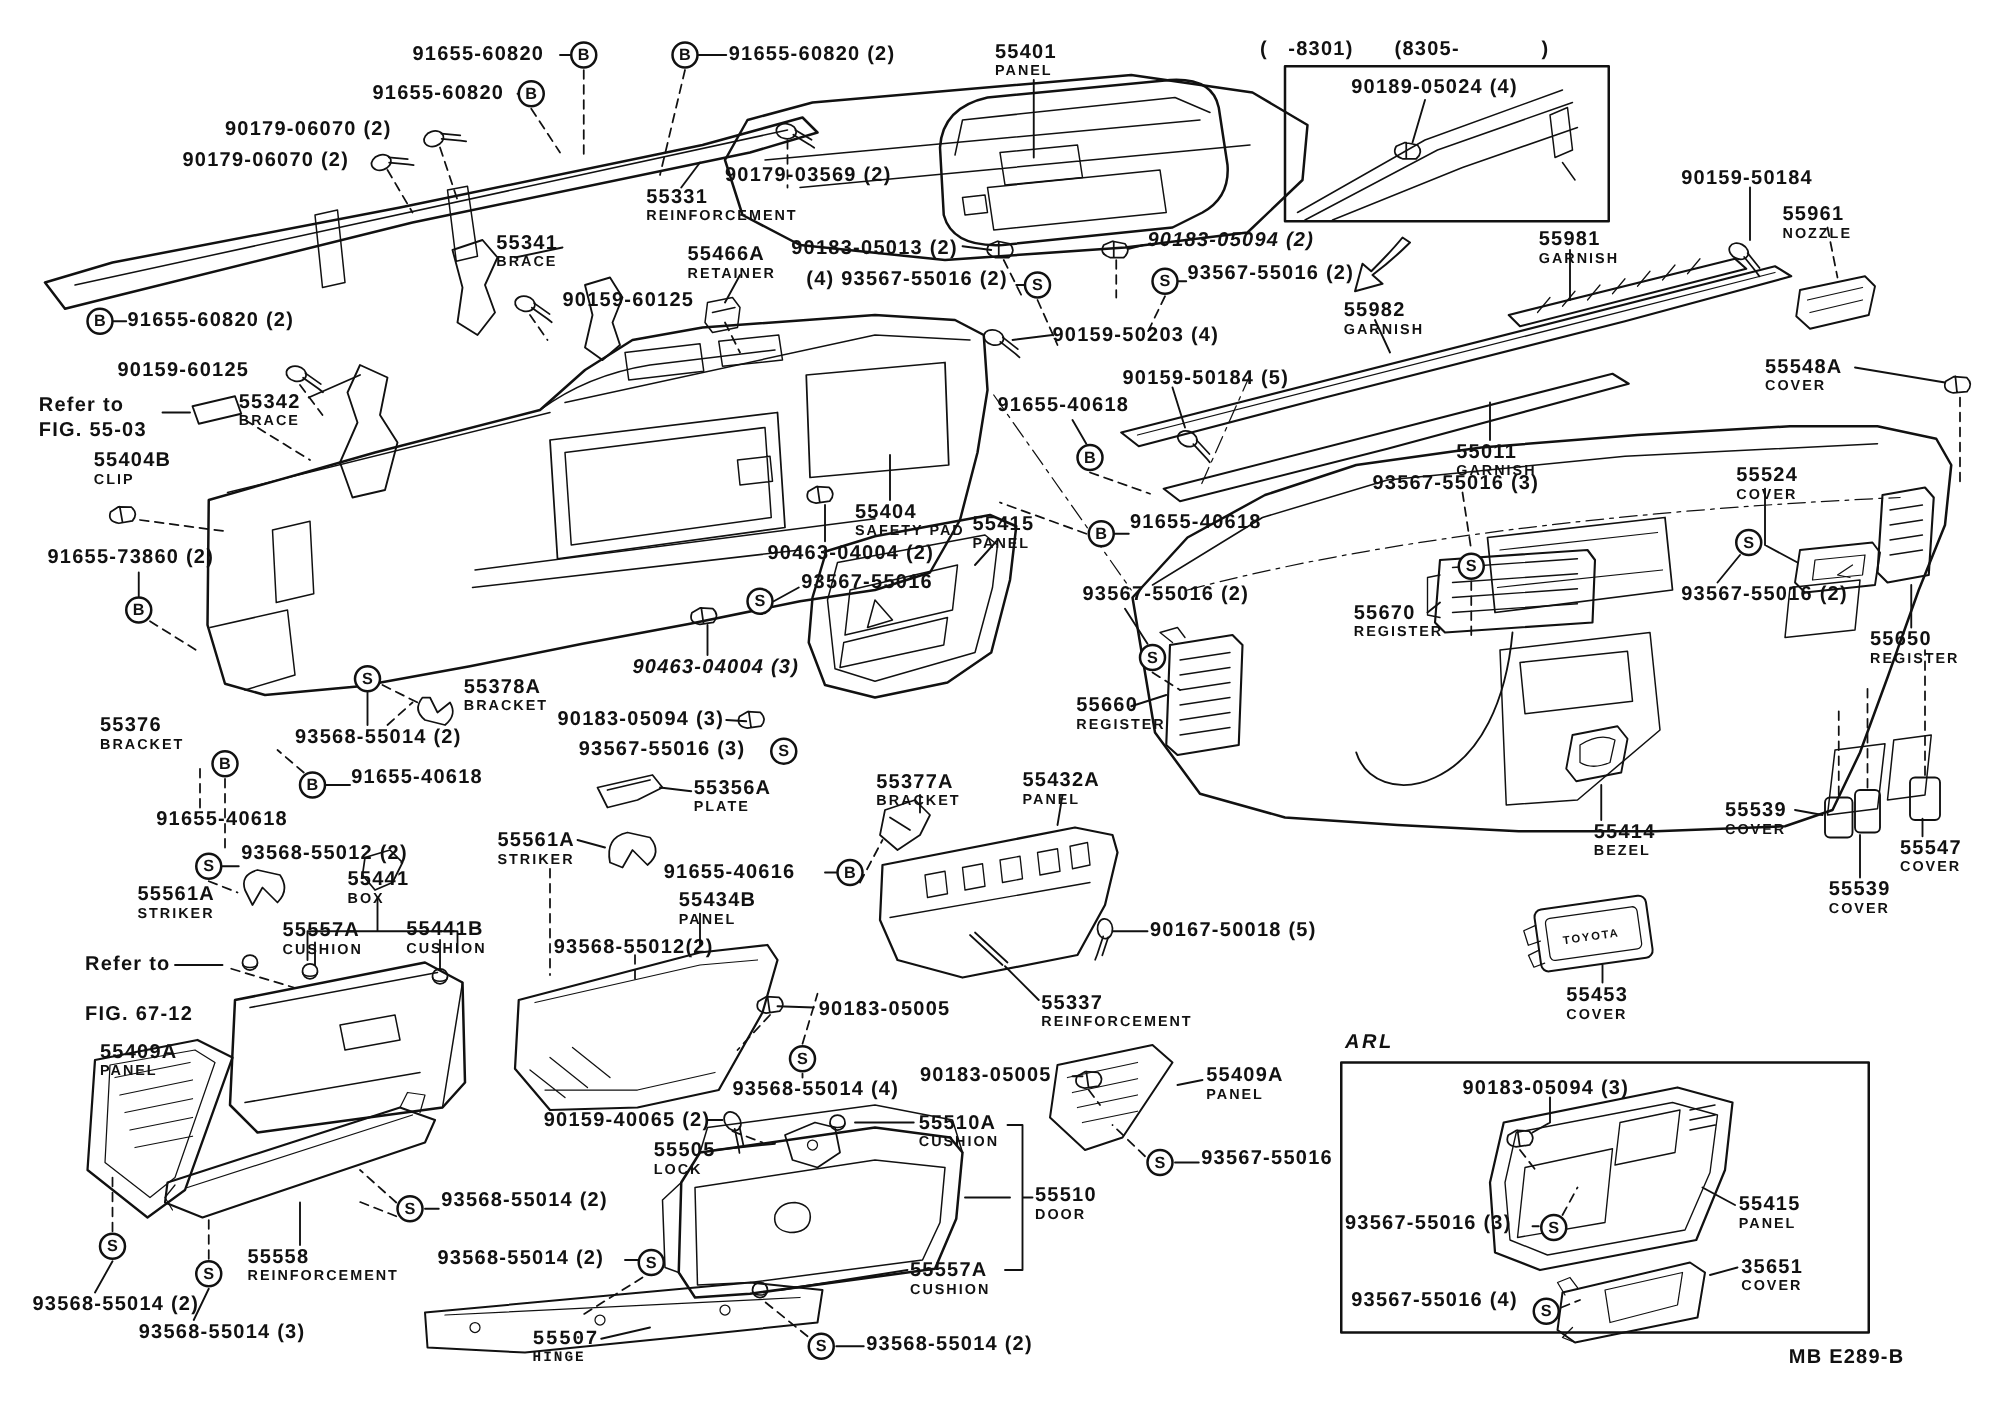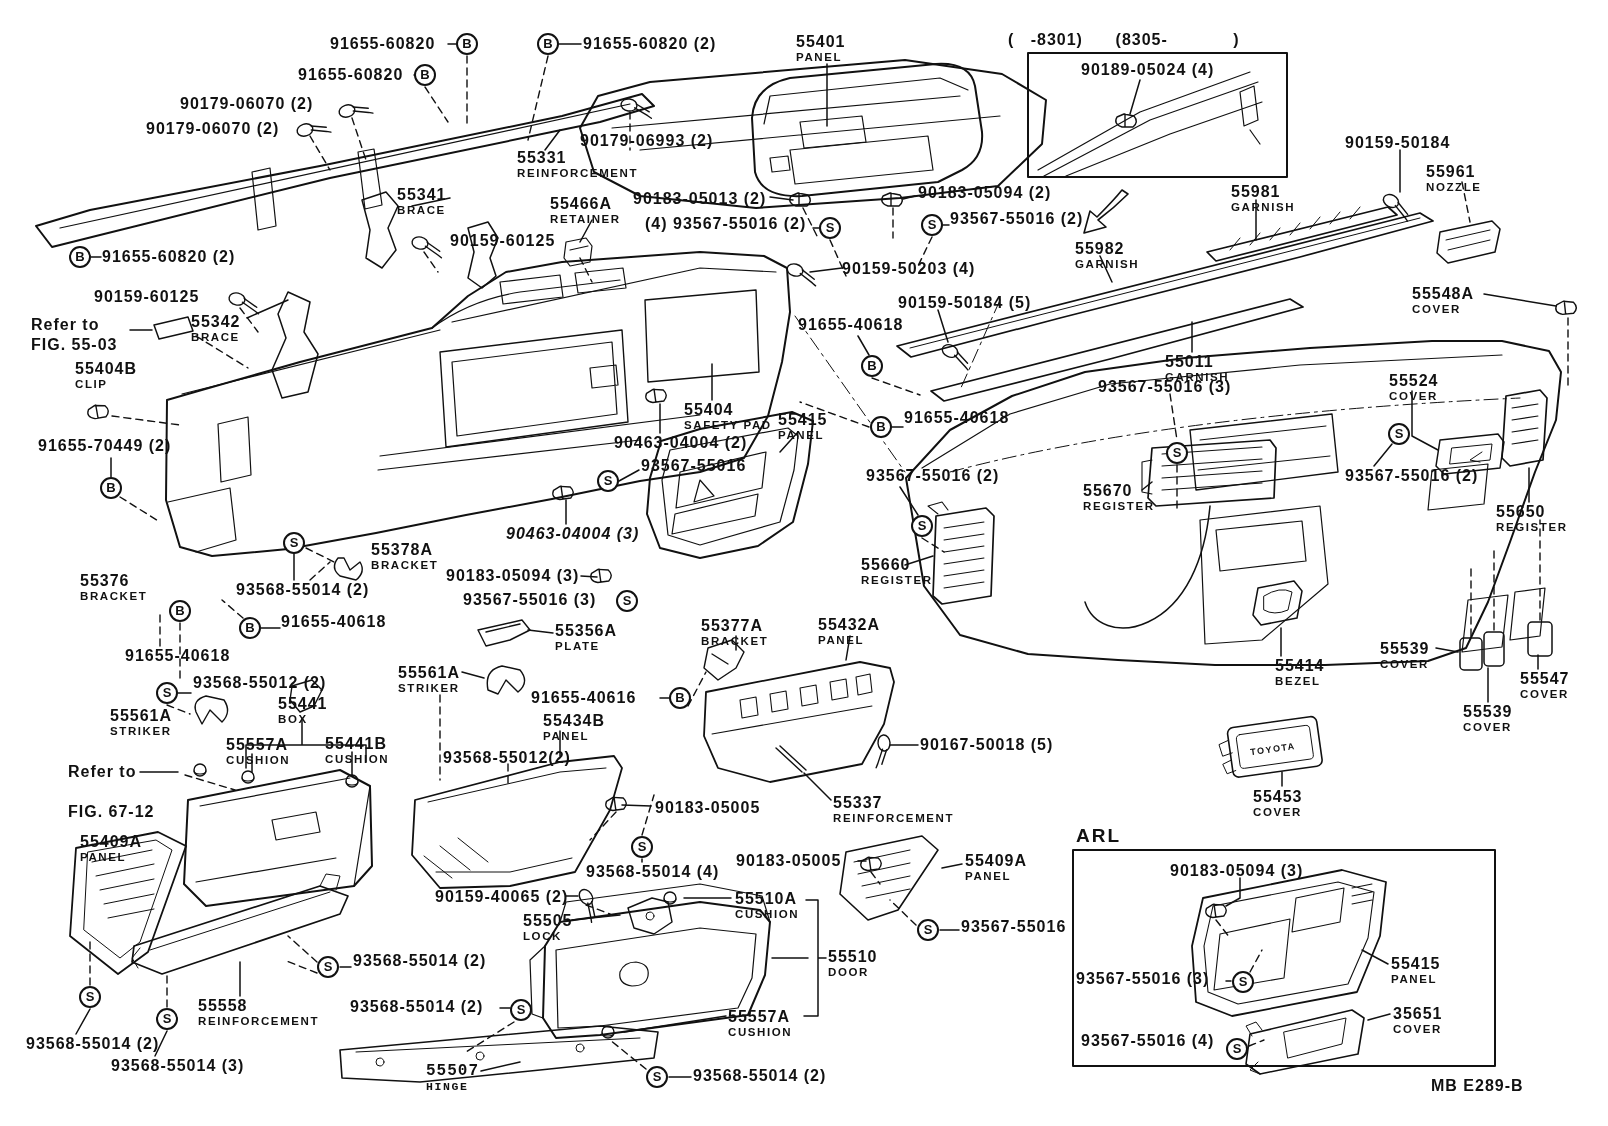--- a/index.html
+++ b/index.html
@@ -3,21 +3,21 @@
 <meta charset="utf-8">
 <style>
   html,body{margin:0;padding:0;background:#fff;}
   #stage{position:relative;width:1608px;height:1126px;background:#fff;overflow:hidden;
          font-family:"Liberation Sans","DejaVu Sans",sans-serif;color:#111;}
   #art{position:absolute;left:0;top:0;}
   #labels-layer{position:absolute;left:0;top:0;width:100%;height:100%;}
   .lbl{position:absolute;white-space:pre;line-height:1;}
   .lbl .t{font-weight:bold;font-size:16px;letter-spacing:1px;color:#111;}
   .lbl .s{font-weight:bold;font-size:11.5px;letter-spacing:1.6px;margin-top:2px;color:#111;}
-  .lbl.big .t{font-size:19px;letter-spacing:2px;}
+  .lbl.big .t{font-size:16px;letter-spacing:2px;font-style:italic;}
   .co{position:absolute;width:22px;height:22px;border:2.5px solid #111;border-radius:50%;
       font-weight:bold;font-size:13px;line-height:18px;text-align:center;background:#fff;box-sizing:border-box;}
   svg path, svg rect, svg circle, svg ellipse{vector-effect:non-scaling-stroke;}
 </style>
 </head>
 <body>
 
 <div id="stage">
 
 <svg id="art" width="1608" height="1126" viewBox="0 0 1608 1126" fill="none" stroke="#111" stroke-linejoin="round" stroke-linecap="round">
@@ -245,35 +245,35 @@
 
   <path stroke-width="1" stroke-dasharray="14 5 3 5" d="M795,316 L905,472 M950,472 C1100,432 1300,408 1520,398 M1000,300 L960,390"></path>
 </svg>
 
 <div id="labels-layer">
       <div class="lbl" style="left: 330px; top: 36px;"><div class="t">91655-60820</div></div>
       <div class="lbl" style="left: 583px; top: 36px;"><div class="t">91655-60820 (2)</div></div>
       <div class="lbl" style="left: 298px; top: 67px;"><div class="t">91655-60820</div></div>
       <div class="lbl" style="left: 180px; top: 96px;"><div class="t">90179-06070 (2)</div></div>
       <div class="lbl" style="left: 146px; top: 121px;"><div class="t">90179-06070 (2)</div></div>
-      <div class="lbl" style="left: 580px; top: 133px;"><div class="t">90179-06993 (2)</div></div>
+      <div class="lbl" style="left: 580px; top: 133px;"><div class="t">90179-03569 (2)</div></div>
       <div class="lbl" style="left: 517px; top: 150px;"><div class="t">55331</div><div class="s">REINFORCEMENT</div></div>
       <div class="lbl" style="left: 397px; top: 187px;"><div class="t">55341</div><div class="s">BRACE</div></div>
       <div class="lbl" style="left: 550px; top: 196px;"><div class="t">55466A</div><div class="s">RETAINER</div></div>
       <div class="lbl" style="left: 633px; top: 191px;"><div class="t">90183-05013 (2)</div></div>
       <div class="lbl" style="left: 645px; top: 216px;"><div class="t">(4) 93567-55016 (2)</div></div>
       <div class="lbl" style="left: 450px; top: 233px;"><div class="t">90159-60125</div></div>
       <div class="lbl" style="left: 102px; top: 249px;"><div class="t">91655-60820 (2)</div></div>
       <div class="lbl" style="left: 94px; top: 289px;"><div class="t">90159-60125</div></div>
       <div class="lbl" style="left: 191px; top: 314px;"><div class="t">55342</div><div class="s">BRACE</div></div>
       <div class="lbl" style="left: 31px; top: 317px;"><div class="t">Refer to</div></div>
       <div class="lbl" style="left: 31px; top: 337px;"><div class="t">FIG. 55-03</div></div>
       <div class="lbl" style="left: 75px; top: 361px;"><div class="t">55404B</div><div class="s">CLIP</div></div>
       <div class="lbl" style="left: 796px; top: 34px;"><div class="t">55401</div><div class="s">PANEL</div></div>
-      <div class="lbl" style="left: 918px; top: 185px;"><div class="t">90183-05094 (2)</div></div>
+      <div class="lbl" style="left: 918px; top: 185px; font-style: italic;"><div class="t">90183-05094 (2)</div></div>
       <div class="lbl" style="left: 950px; top: 211px;"><div class="t">93567-55016 (2)</div></div>
       <div class="lbl" style="left: 1008px; top: 32px;"><div class="t">(   -8301)      (8305-            )</div></div>
       <div class="lbl" style="left: 1081px; top: 62px;"><div class="t">90189-05024 (4)</div></div>
       <div class="lbl" style="left: 1345px; top: 135px;"><div class="t">90159-50184</div></div>
       <div class="lbl" style="left: 1426px; top: 164px;"><div class="t">55961</div><div class="s">NOZZLE</div></div>
       <div class="lbl" style="left: 1231px; top: 184px;"><div class="t">55981</div><div class="s">GARNISH</div></div>
       <div class="lbl" style="left: 1075px; top: 241px;"><div class="t">55982</div><div class="s">GARNISH</div></div>
       <div class="lbl" style="left: 842px; top: 261px;"><div class="t">90159-50203 (4)</div></div>
       <div class="lbl" style="left: 898px; top: 295px;"><div class="t">90159-50184 (5)</div></div>
       <div class="lbl" style="left: 798px; top: 317px;"><div class="t">91655-40618</div></div>
@@ -338,21 +338,21 @@
       <div class="lbl" style="left: 226px; top: 737px;"><div class="t">55557A</div><div class="s">CUSHION</div></div>
       <div class="lbl" style="left: 325px; top: 736px;"><div class="t">55441B</div><div class="s">CUSHION</div></div>
       <div class="lbl" style="left: 278px; top: 696px;"><div class="t">55441</div><div class="s">BOX</div></div>
       <div class="lbl" style="left: 110px; top: 708px;"><div class="t">55561A</div><div class="s">STRIKER</div></div>
       <div class="lbl" style="left: 193px; top: 675px;"><div class="t">93568-55012 (2)</div></div>
       <div class="lbl" style="left: 125px; top: 648px;"><div class="t">91655-40618</div></div>
       <div class="lbl" style="left: 236px; top: 582px;"><div class="t">93568-55014 (2)</div></div>
       <div class="lbl" style="left: 281px; top: 614px;"><div class="t">91655-40618</div></div>
       <div class="lbl" style="left: 80px; top: 573px;"><div class="t">55376</div><div class="s">BRACKET</div></div>
       <div class="lbl" style="left: 371px; top: 542px;"><div class="t">55378A</div><div class="s">BRACKET</div></div>
-      <div class="lbl" style="left: 38px; top: 438px;"><div class="t">91655-70449 (2)</div></div>
+      <div class="lbl" style="left: 38px; top: 438px;"><div class="t">91655-73860 (2)</div></div>
       <div class="co" style="left: 456px; top: 33px;">B</div>
       <div class="co" style="left: 537px; top: 33px;">B</div>
       <div class="co" style="left: 414px; top: 64px;">B</div>
       <div class="co" style="left: 69px; top: 246px;">B</div>
       <div class="co" style="left: 861px; top: 355px;">B</div>
       <div class="co" style="left: 870px; top: 416px;">B</div>
       <div class="co" style="left: 100px; top: 477px;">B</div>
       <div class="co" style="left: 169px; top: 600px;">B</div>
       <div class="co" style="left: 239px; top: 617px;">B</div>
       <div class="co" style="left: 669px; top: 687px;">B</div>

